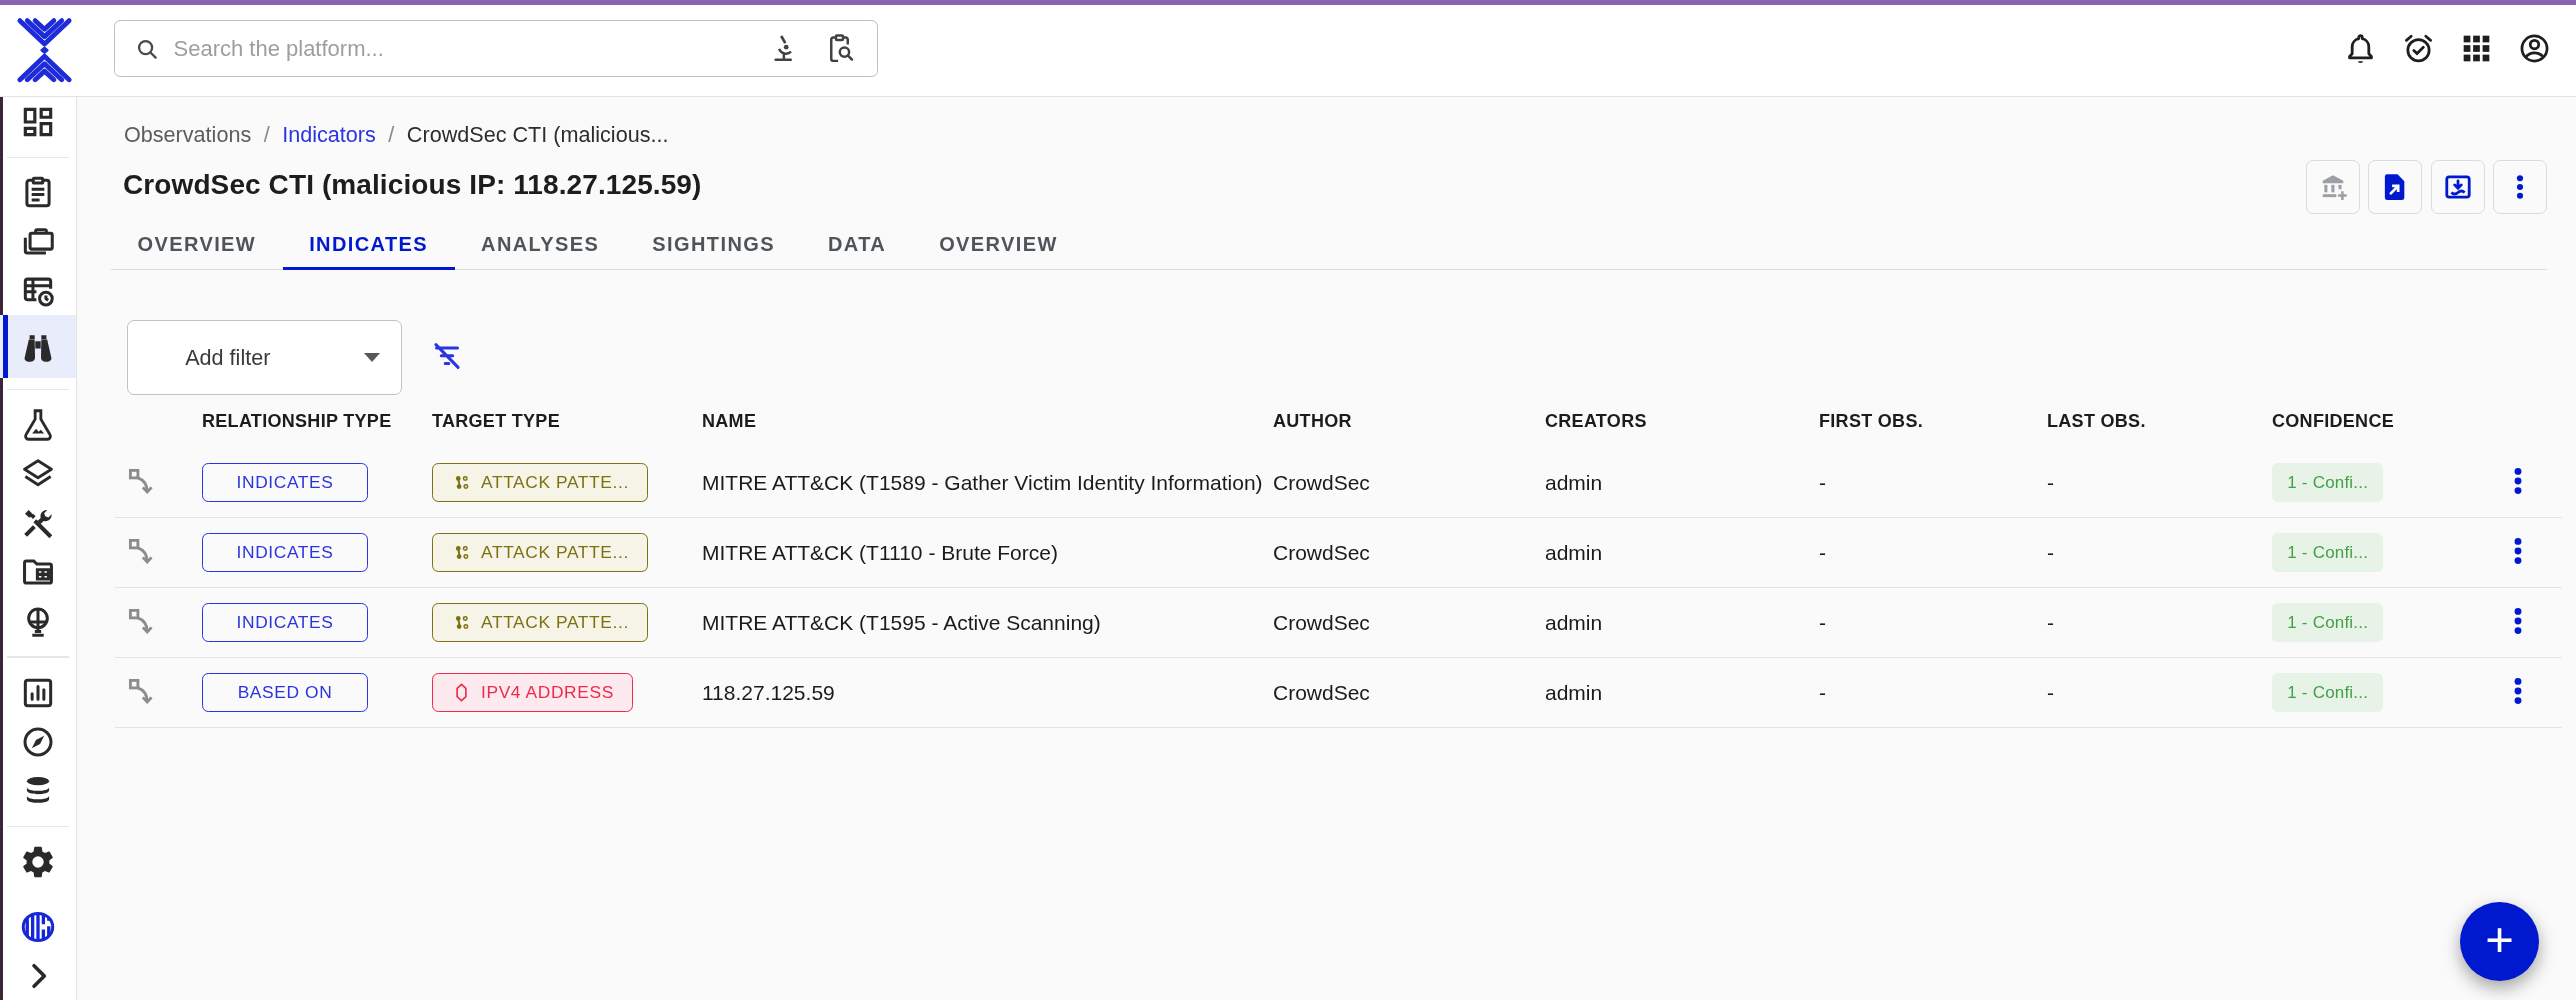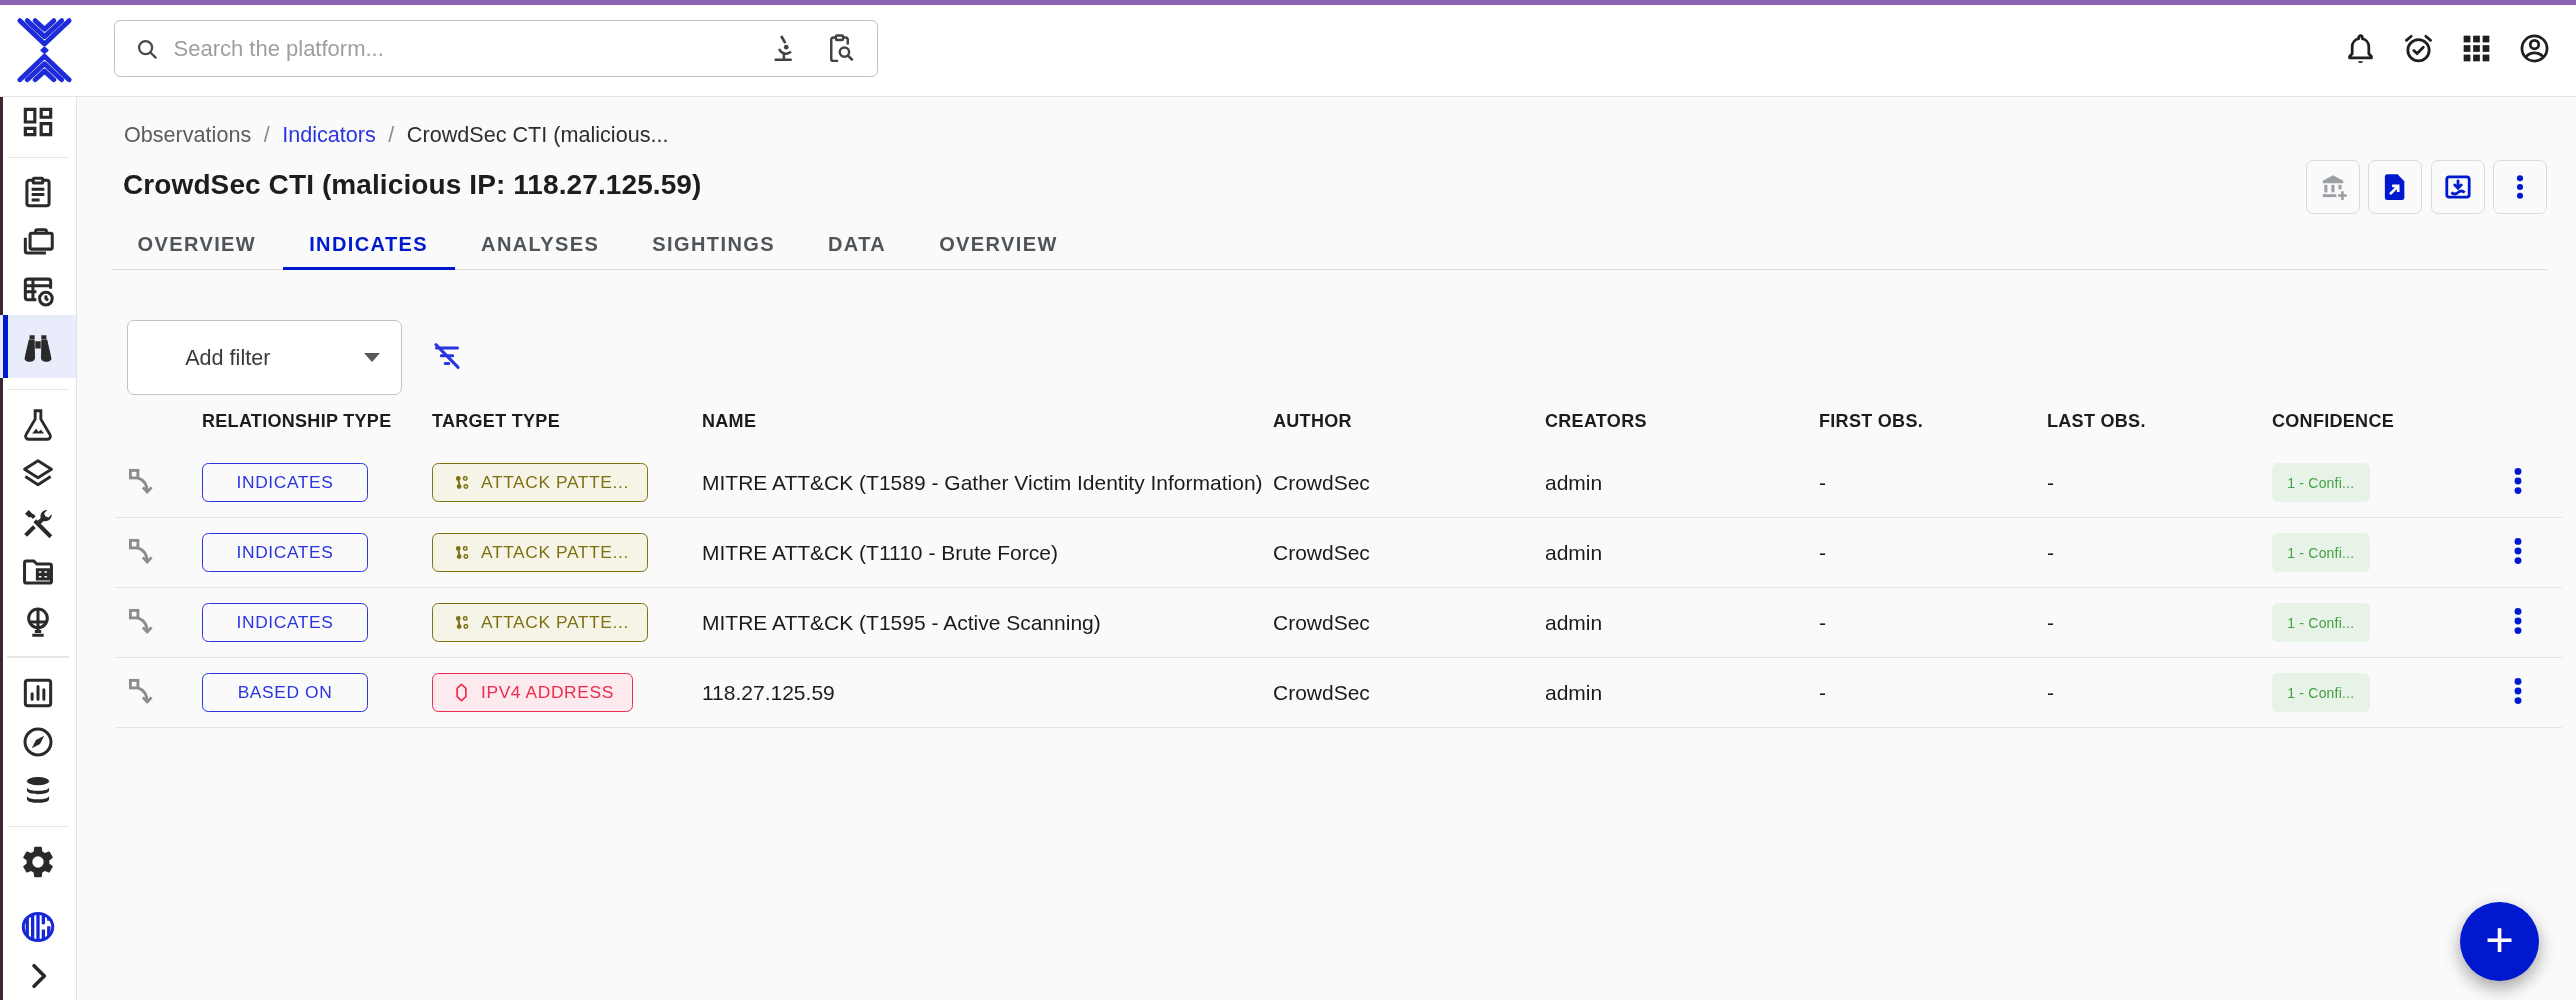--- a/index.html
+++ b/index.html
@@ -78,21 +78,21 @@
   .thead span{ font-size:18px; font-weight:700; color:#1c1c1c; letter-spacing:0.3px;}
   .tbody{ margin:0 14px 0 38px;}
   .t-row{ height:70px; border-bottom:1.4px solid #e4e4e4; cursor:pointer;}
   .rel-icon{ color:#8c8c8c; width:36px; height:36px; margin-left:9.8px;}
   .chip{ display:inline-flex; align-items:center; justify-content:center; height:39px; border-radius:6.3px;
     font-size:17.4px; letter-spacing:0.6px; font-weight:500; white-space:nowrap;}
   .chip-rel{ border:1.4px solid var(--link); color:var(--link); min-width:166px; padding:6px 18px; background:transparent;}
   .chip-target{ border:1.4px solid; padding:12px 18px; gap:9px; min-width:188px;}
   .chip-target svg{ width:21px; height:21px; flex:0 0 auto;}
   .cell-text{ font-size:21px; color:#1b1b1b; white-space:nowrap; overflow:hidden;}
-  .chip-conf{ padding:0 15.3px; font-size:14px; letter-spacing:0.2px; border-radius:5.6px; justify-self:start;}
+  .chip-conf{ padding:0 15.3px; font-size:17px; letter-spacing:0.2px; border-radius:5.6px; justify-self:start;}
   .kebab-btn{ width:42px; height:56px; border:none; background:none; color:var(--primary); cursor:pointer; justify-self:center;}
   .kebab-btn svg{ width:36px; height:36px;}
   
   .fab{ position:absolute; right:37px; bottom:19px; width:79px; height:79px; border-radius:50%;
     background:var(--primary); color:#fff; border:none; cursor:pointer; box-shadow:0 7px 16.7px rgba(0,0,0,.35);
     font-size:49px; font-weight:300; line-height:1; display:flex; align-items:center; justify-content:center;
     font-family:inherit; padding-bottom:4.2px;}
 </style>
 </head>
 <body>

